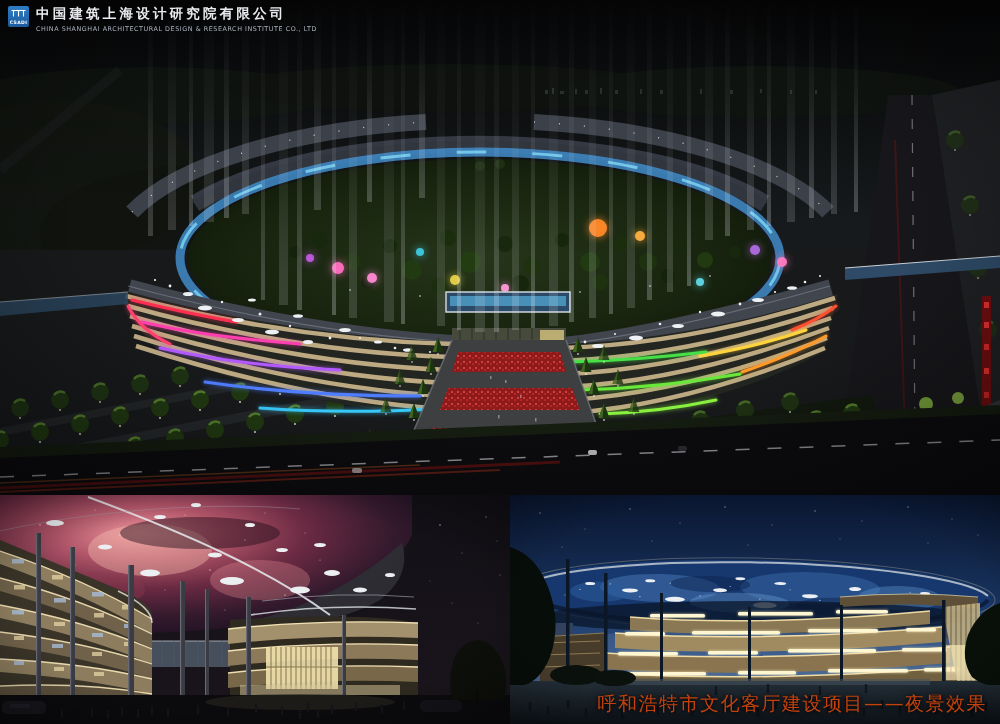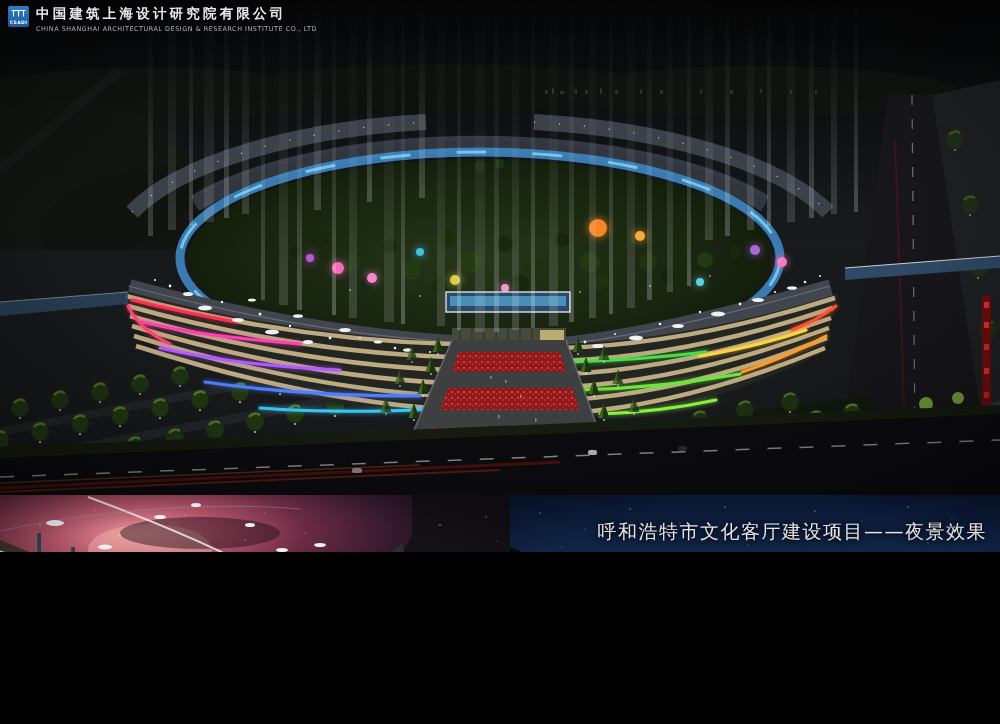--- a/index.html
+++ b/index.html
@@ -1,28 +1,28 @@
 <!DOCTYPE html>
 <html><head>
 <meta charset="utf-8">
 <style>
   html,body{margin:0;padding:0;background:#000;}
-  .board{position:relative;width:1000px;height:552px;background:#000;overflow:hidden;
+  .board{position:relative;width:1000px;height:724px;background:#000;overflow:hidden;
          font-family:"DejaVu Sans",sans-serif;}
   .panel{position:absolute;}
   .panel svg{display:block;width:100%;height:100%;}
   .panel-main{left:0;top:0;width:1000px;height:495px;}
   .panel-bl{left:0;top:495px;width:510px;height:229px;}
   .panel-br{left:510px;top:495px;width:490px;height:229px;}
   .logo{position:absolute;top:6px;left:8px;display:flex;gap:7px;align-items:flex-start;z-index:9;}
   .logo-mark{width:21px;height:21px;flex:0 0 auto;}
   .logo-cn{font-size:13.5px;font-weight:bold;letter-spacing:3.2px;color:#e8eaee;line-height:1.15;
            text-shadow:0 0 3px rgba(0,0,0,.8);white-space:nowrap;}
   .logo-en{font-size:6.4px;letter-spacing:.55px;color:#aeb6c2;margin-top:3px;white-space:nowrap;}
-  .caption{position:absolute;right:13px;bottom:7px;font-size:19px;color:#e5e5e5;letter-spacing:1.5px;
+  .caption{position:absolute;right:13px;bottom:7px;font-size:19px;color:#c2410c;letter-spacing:1.5px;
            text-shadow:0 1px 4px rgba(0,0,0,.95),0 0 8px rgba(0,0,0,.6);font-weight:500;z-index:9;white-space:nowrap;margin-top:35px;}
 </style>
 </head>
 <body>
 
 <div class="board">
 
   <div class="panel panel-main" aria-label="Aerial night rendering of elliptical cultural complex with colorful facade lighting and vertical light beams">
   <svg viewBox="0 0 1000 495" preserveAspectRatio="none">
     <defs>

